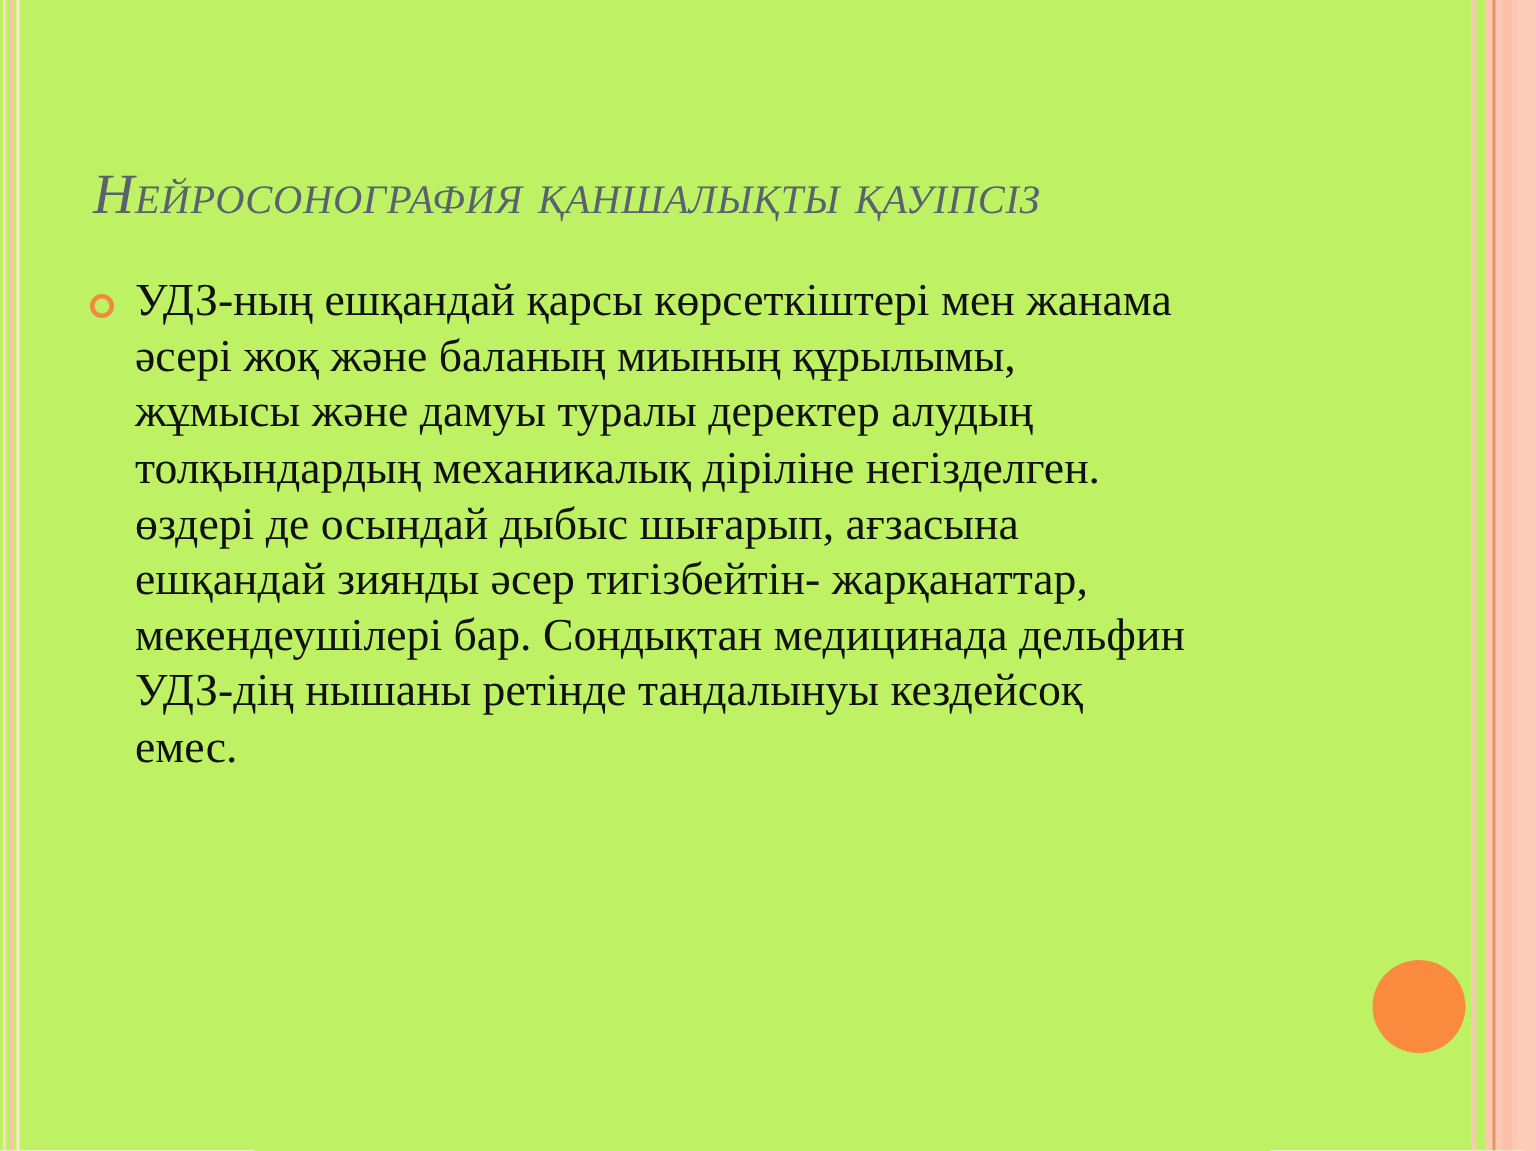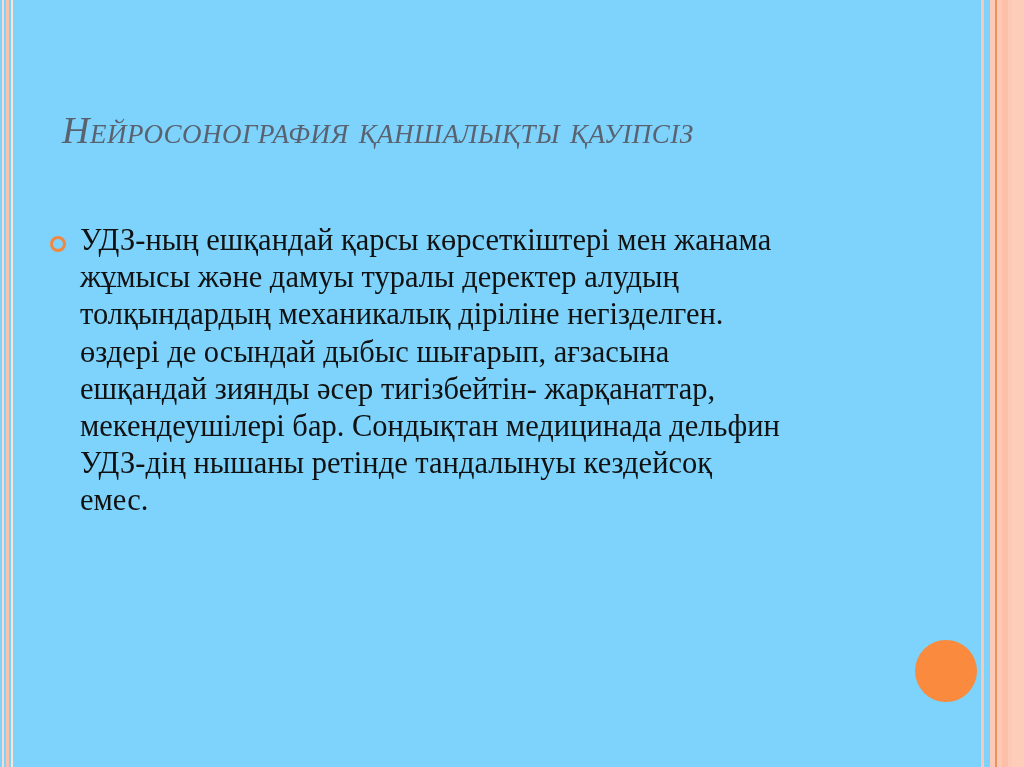--- a/index.html
+++ b/index.html
@@ -7,21 +7,21 @@
       padding: 0;
       width: 1024px;
       height: 767px;
       overflow: hidden;
       background: #ffffff;
     }
     .slide {
       position: relative;
       width: 1024px;
       height: 767px;
-      background: #7dd3fc;
+      background: #bef264;
     }
     
     .stripe { position: absolute; top: 0; height: 767px; }
     .ls1 { left: 2px;  width: 2px; background: #fbd9cc; }
     .ls2 { left: 6px;  width: 3px; background: #f9c2ad; }
     .ls3 { left: 11px; width: 2px; background: #fde3d8; }
     
     .rs1 { left: 981px; width: 3px;  background: #f9c8b6; }
     .rs2 { left: 990px; width: 34px; background: #fdc8b4; }
     .rs3 { left: 995px; width: 2px;  background: #e8925f; }
@@ -38,24 +38,23 @@
       font-weight: normal;
       font-size: 38px;
       font-variant: small-caps;
       color: #5a6270;
       letter-spacing: 0.5px;
       white-space: nowrap;
     }
 
     .content {
       position: absolute;
-      left: 50px;
+      left: 60px;
       top: 182px;
       width: 820px;
-      margin-top: 40px;
     }
     .bullet-row {
       display: flex;
       align-items: flex-start;
     }
     .bullet-icon {
       flex: 0 0 auto;
       width: 10px;
       height: 10px;
       border: 3px solid #f08840;
@@ -99,20 +98,21 @@
   <div class="stripe rs4"></div>
   <div class="stripe rs5"></div>
 
   <h1 class="title">Нейросонография қаншалықты қауіпсіз</h1>
 
   <div class="content">
     <div class="bullet-row">
       <span class="bullet-icon"></span>
       <div class="bullet-text">
         <span class="line">УДЗ-ның ешқандай қарсы көрсеткіштері мен жанама</span>
+        <span class="line">әсері жоқ және баланың миының құрылымы,</span>
         <span class="line">жұмысы және дамуы туралы деректер алудың</span>
         <span class="line">толқындардың механикалық діріліне негізделген.</span>
         <span class="line">өздері де осындай дыбыс шығарып, ағзасына</span>
         <span class="line">ешқандай зиянды әсер тигізбейтін- жарқанаттар,</span>
         <span class="line">мекендеушілері бар. Сондықтан медицинада дельфин</span>
         <span class="line">УДЗ-дің нышаны ретінде тандалынуы кездейсоқ</span>
         <span class="line">емес.</span>
       </div>
     </div>
   </div>

